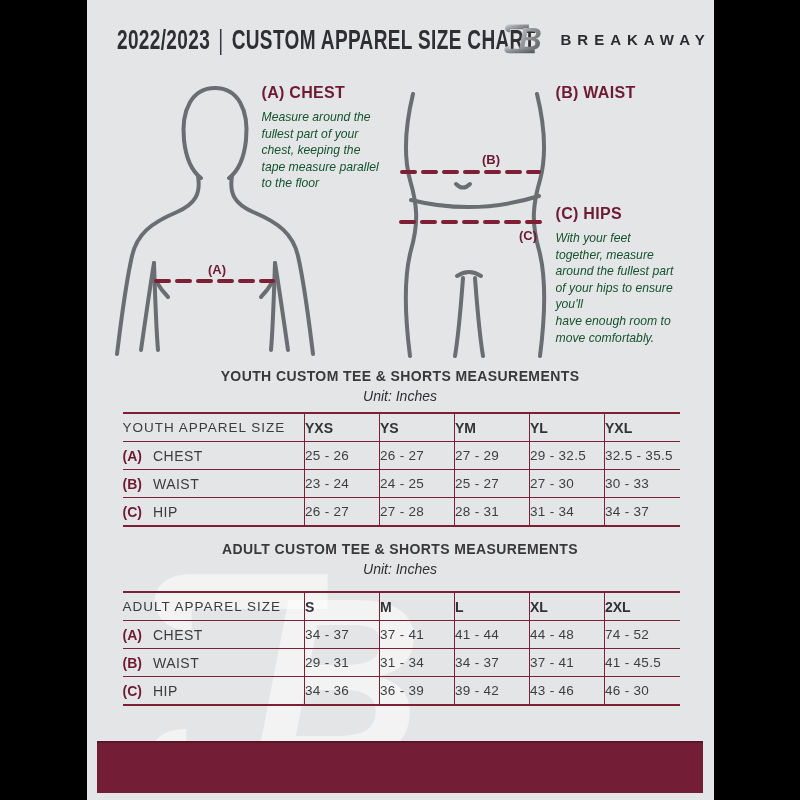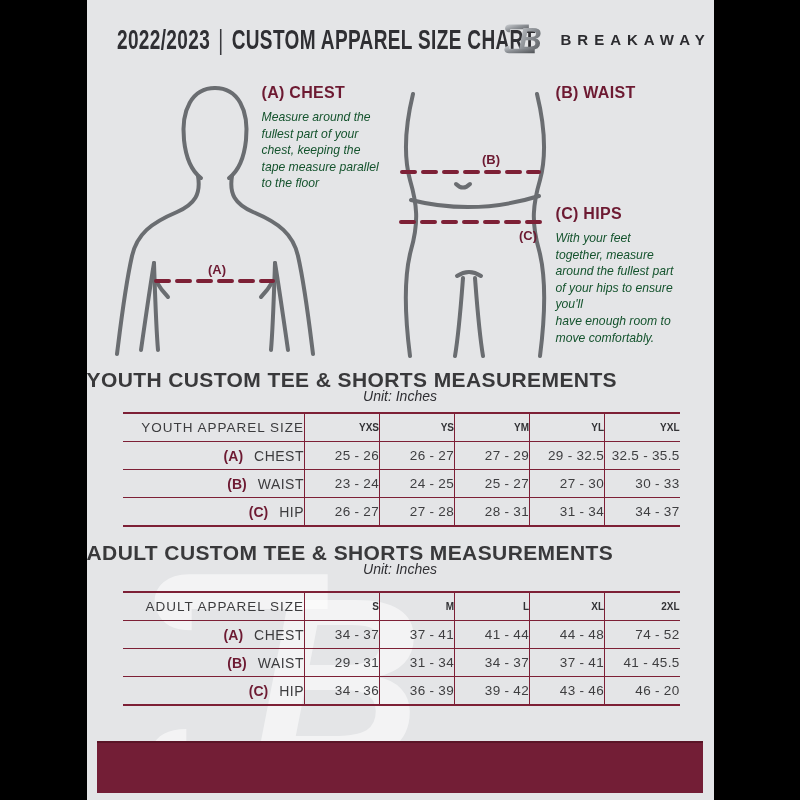--- a/index.html
+++ b/index.html
@@ -25,34 +25,34 @@
   .instr.hips{left:469px;top:205px;width:154px;}
 
   .fig{position:absolute;}
   .fig-upper{left:28px;top:82px;}
   .fig-lower{left:306px;top:92px;}
   .fig path{fill:none;stroke:#6a6d71;stroke-width:4;stroke-linecap:round;}
   .fig .dash{stroke:#7d2036;stroke-width:4;stroke-dasharray:13 8;}
   .fig text{font-family:"Liberation Sans",sans-serif;font-size:13px;font-weight:700;fill:#6d1a32;}
 
   
-  .section-title{position:absolute;left:0;width:100%;text-align:left;font-weight:700;
-       font-size:21px;color:#39393b;letter-spacing:.4px;}
+  .section-title{position:absolute;left:0;width:100%;text-align:center;font-weight:700;
+       font-size:14px;color:#39393b;letter-spacing:.4px;}
   .unit{position:absolute;left:0;width:100%;text-align:center;font-style:italic;font-size:14px;color:#303034;}
 
   
   table.size{position:absolute;left:36px;width:557px;border-collapse:collapse;table-layout:fixed;
        border-top:2.5px solid #7d2036;border-bottom:2.5px solid #7d2036;}
   table.size col.c0{width:182px;}
-  table.size th,table.size td{height:27px;padding:0;text-align:right;vertical-align:middle;}
+  table.size th,table.size td{height:27px;padding:0;text-align:left;vertical-align:middle;}
   table.size th+th,table.size td+td{border-left:1.5px solid #7d2036;}
   table.size tbody td{border-top:1.5px solid #7d2036;}
   th.lbl,td.lbl{text-align:left;padding-left:12px;}
   th.lbl{font-weight:400;font-size:13.5px;letter-spacing:1px;color:#3c3c3e;}
-  th.sz{font-weight:700;font-size:10px;color:#323235;}
+  th.sz{font-weight:700;font-size:14px;color:#323235;}
   td.val{font-size:13.5px;color:#3e3e40;letter-spacing:.3px;}
   td.lbl .pfx{color:#6d1a32;font-weight:700;font-size:14px;}
   td.lbl .nm{color:#3c3c3e;font-size:14px;letter-spacing:.5px;margin-left:11px;}
   .yt{top:412px;} .at{top:591px;}
   .ytt{top:368px;} .ytu{top:388px;} .att{top:541px;} .atu{top:561px;}
 
   
   .footer{position:absolute;left:10px;top:741px;width:606px;height:50px;background:#731e36;border-top:2px solid #5a1527;}
 </style>
 </head>
@@ -221,19 +221,19 @@
         <td class="val">34 - 37</td>
         <td class="val">37 - 41</td>
         <td class="val">41 - 45.5</td>
       </tr>
       <tr>
         <td class="lbl"><span class="pfx">(C)</span><span class="nm">HIP</span></td>
         <td class="val">34 - 36</td>
         <td class="val">36 - 39</td>
         <td class="val">39 - 42</td>
         <td class="val">43 - 46</td>
-        <td class="val">46 - 20</td>
+        <td class="val">46 - 30</td>
       </tr>
     </tbody>
   </table>
 
   <div class="footer"></div>
 </div>
 
 </body></html>

